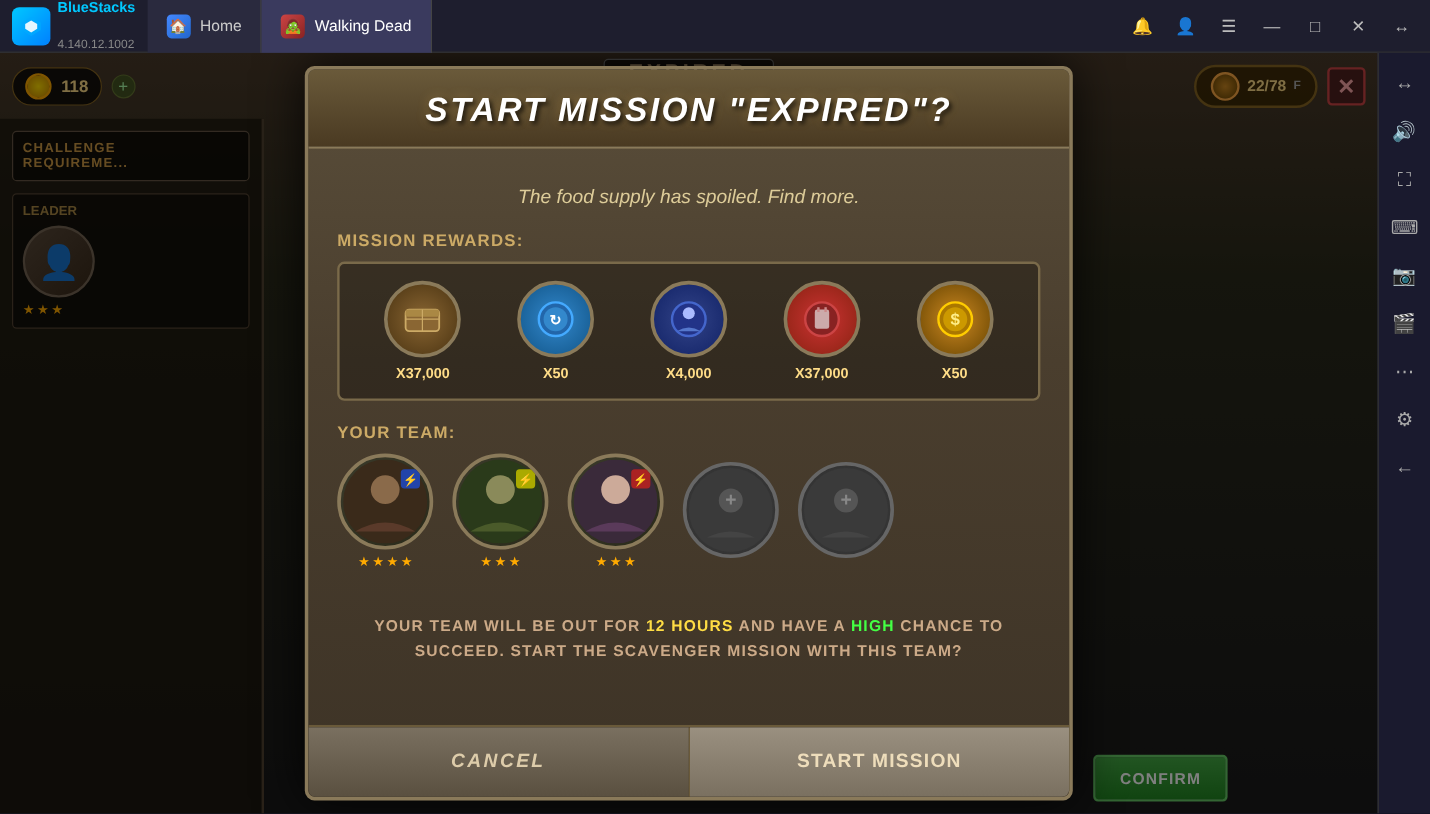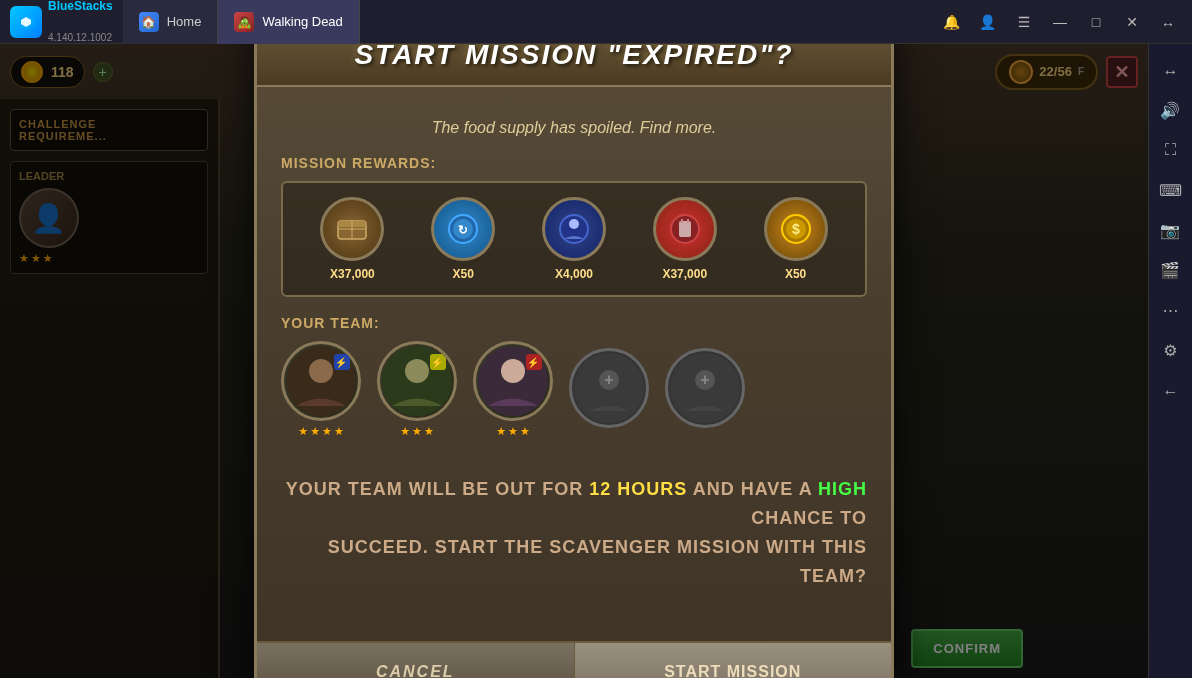--- a/index.html
+++ b/index.html
@@ -399,23 +399,23 @@
       display: flex;
       gap: 2px;
     }
 
     .star {
       color: #ffaa00;
       font-size: 11px;
     }
 
     .success-text {
-      text-align: right;
+      text-align: center;
       color: #ccaa88;
-      font-size: 18px;
+      font-size: 13px;
       font-weight: bold;
       text-transform: uppercase;
       letter-spacing: 1px;
       line-height: 1.6;
       margin-bottom: 18px;
       margin-top: 37px;
     }
 
     .success-text .hours {
       color: #ffdd44;
@@ -597,21 +597,21 @@
       <div class="coin-add">+</div>
     </div>
 
     <div class="mission-title-bg">
       <span>EXPIRED</span>
     </div>
 
     <div style="display:flex;align-items:center;gap:8px;">
       <div class="supply-counter">
         <div class="supply-icon"></div>
-        <span>22/56</span>
+        <span>22/78</span>
         <span style="color:#aaa;font-size:10px;">F</span>
       </div>
       <div class="close-x">✕</div>
     </div>
   </div>
 
   <div class="left-panel">
     <div class="challenge-box">
       <div class="challenge-title">CHALLENGE</div>
       <div class="challenge-title">REQUIREME...</div>

